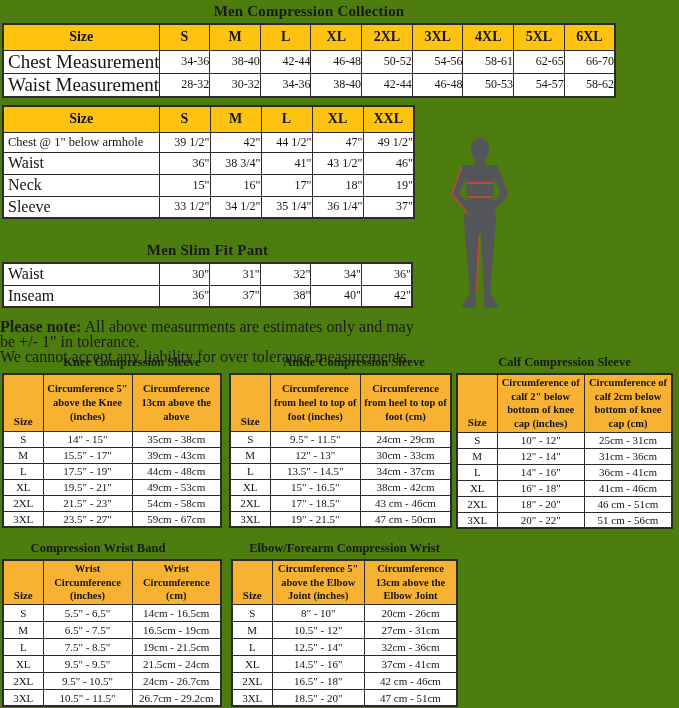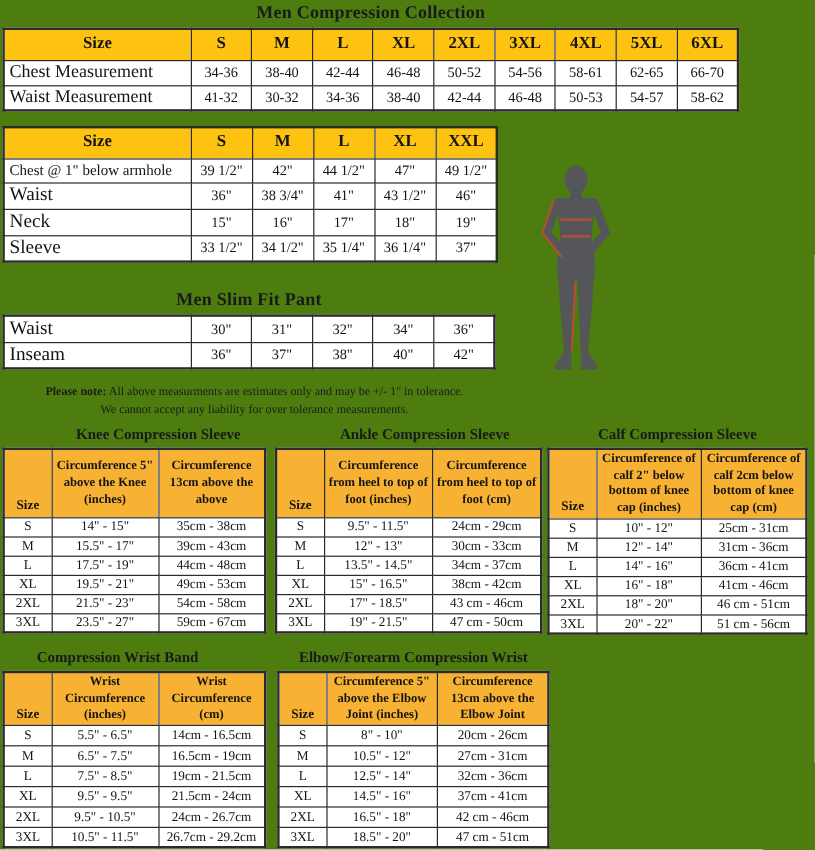--- a/index.html
+++ b/index.html
@@ -17,43 +17,43 @@
 
   table { border-collapse: collapse; table-layout: fixed; background: #fff; }
   th, td { border: 1px solid var(--border); overflow: hidden; }
 
   
   .t-top { border: 2px solid var(--border); }
   .t-top th {
     background: var(--yellow-top); font-size: 14px; font-weight: bold;
     height: 26px; text-align: center; white-space: nowrap;
   }
-  .t-top td { text-align: center; font-size: 12px; height: 21px; white-space: nowrap; }
+  .t-top td { text-align: right; font-size: 12px; height: 21px; white-space: nowrap; }
   .t-top td.lbl { text-align: left; padding-left: 4px; }
 
   #blk-compression table { width: 614px; }
   #blk-compression th:first-child, #blk-compression td:first-child { width: 156px; }
-  .t-comp td.lbl { font-size: 15px; }
+  .t-comp td.lbl { font-size: 19px; }
 
   #blk-slim table { width: 413px; }
   #blk-slim th:first-child, #blk-slim td:first-child { width: 156px; }
   .t-slim td { height: 22px; }
   .t-slim td.lbl { font-size: 16px; }
   .t-slim tbody tr:first-child td { height: 20px; }
   .t-slim tbody tr:first-child td.lbl { font-size: 12.5px; }
 
   #blk-pant table { width: 411px; }
   #blk-pant td:first-child { width: 156px; }
   .t-pant td { height: 22px; }
   .t-pant td.lbl { font-size: 16px; }
 
   
   .note {
     position: absolute; left: 0; top: 319px; width: 424px;
-    text-align: center; font-size: 10px; line-height: 15px; color: #1c1c1c;
+    text-align: left; font-size: 16px; line-height: 15px; color: #1c1c1c;
   }
   .note b { font-weight: bold; }
 
   
   .t-sleeve { border: 2px solid var(--border); }
   .t-sleeve th {
     background: var(--yellow-bottom); font-size: 10.5px; font-weight: bold;
     text-align: center; vertical-align: middle; white-space: normal;
     line-height: 1.3; padding: 1px 2px;
   }
@@ -107,21 +107,21 @@
             <td class="val">42-44</td>
             <td class="val">46-48</td>
             <td class="val">50-52</td>
             <td class="val">54-56</td>
             <td class="val">58-61</td>
             <td class="val">62-65</td>
             <td class="val">66-70</td>
           </tr>
           <tr>
             <td class="lbl">Waist Measurement</td>
-            <td class="val">41-32</td>
+            <td class="val">28-32</td>
             <td class="val">30-32</td>
             <td class="val">34-36</td>
             <td class="val">38-40</td>
             <td class="val">42-44</td>
             <td class="val">46-48</td>
             <td class="val">50-53</td>
             <td class="val">54-57</td>
             <td class="val">58-62</td>
           </tr>
         </tbody>

